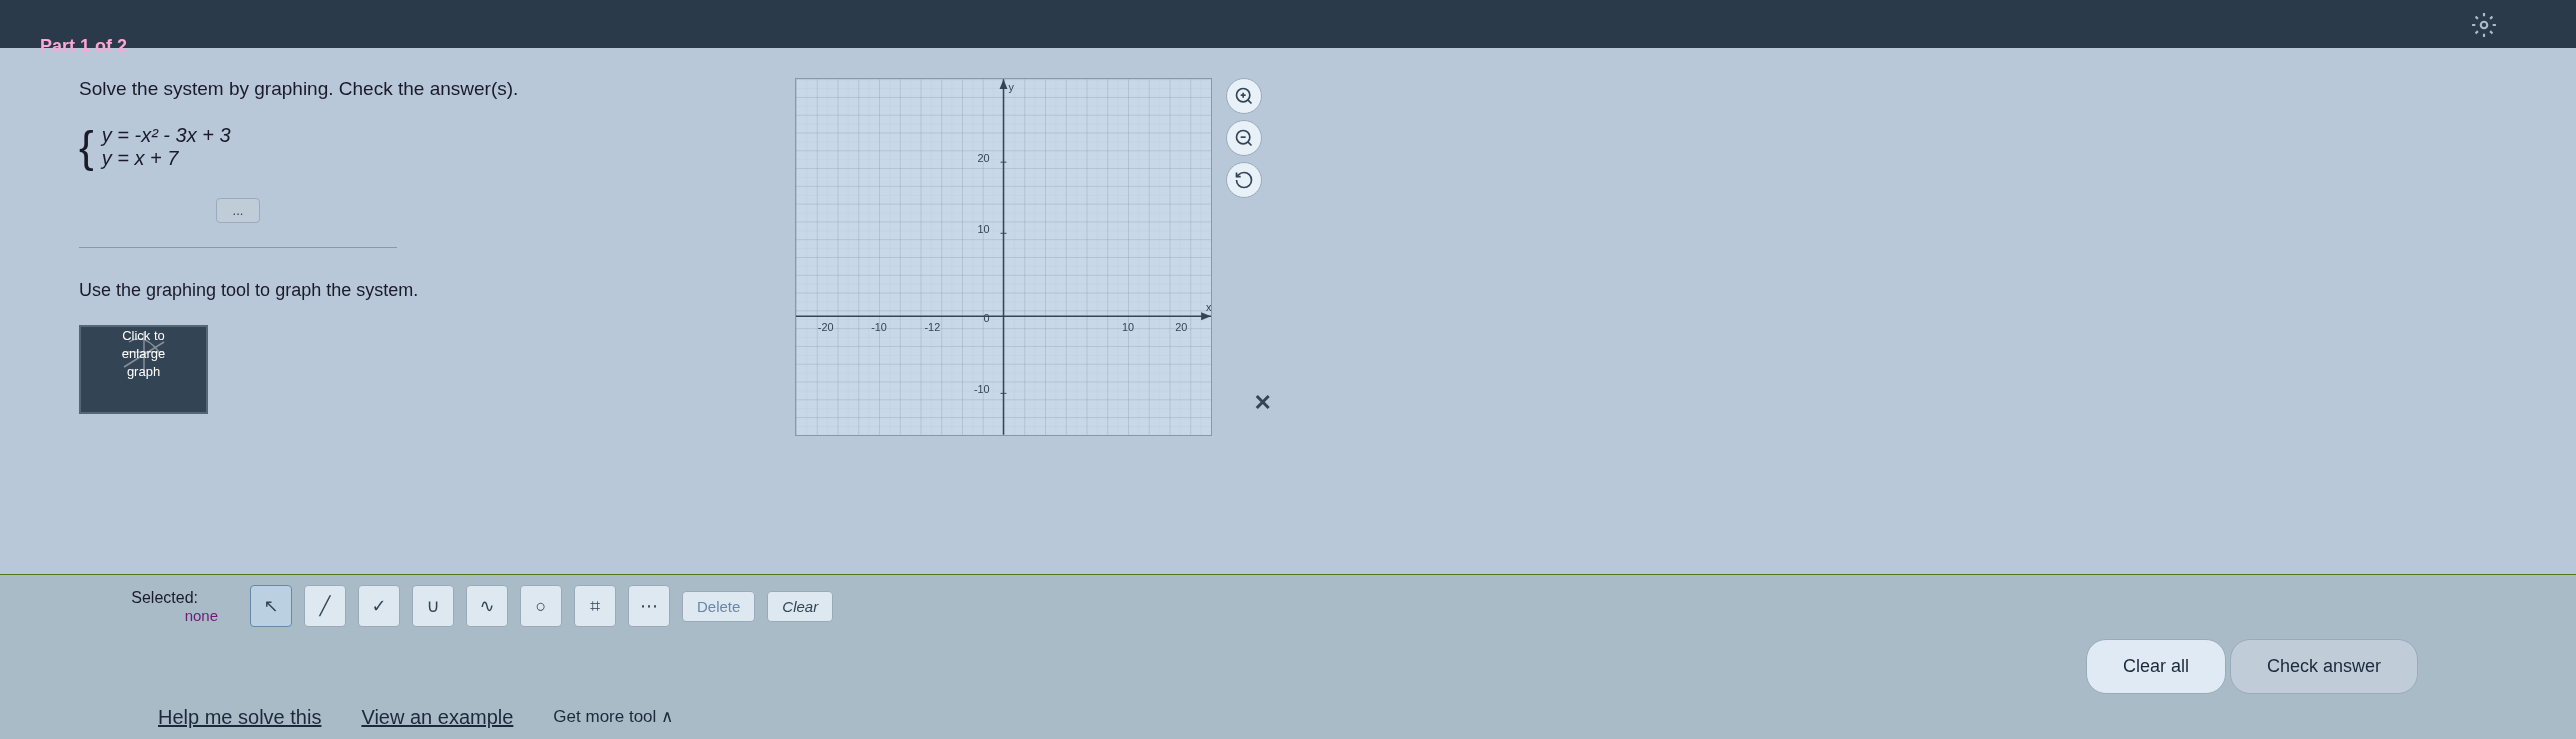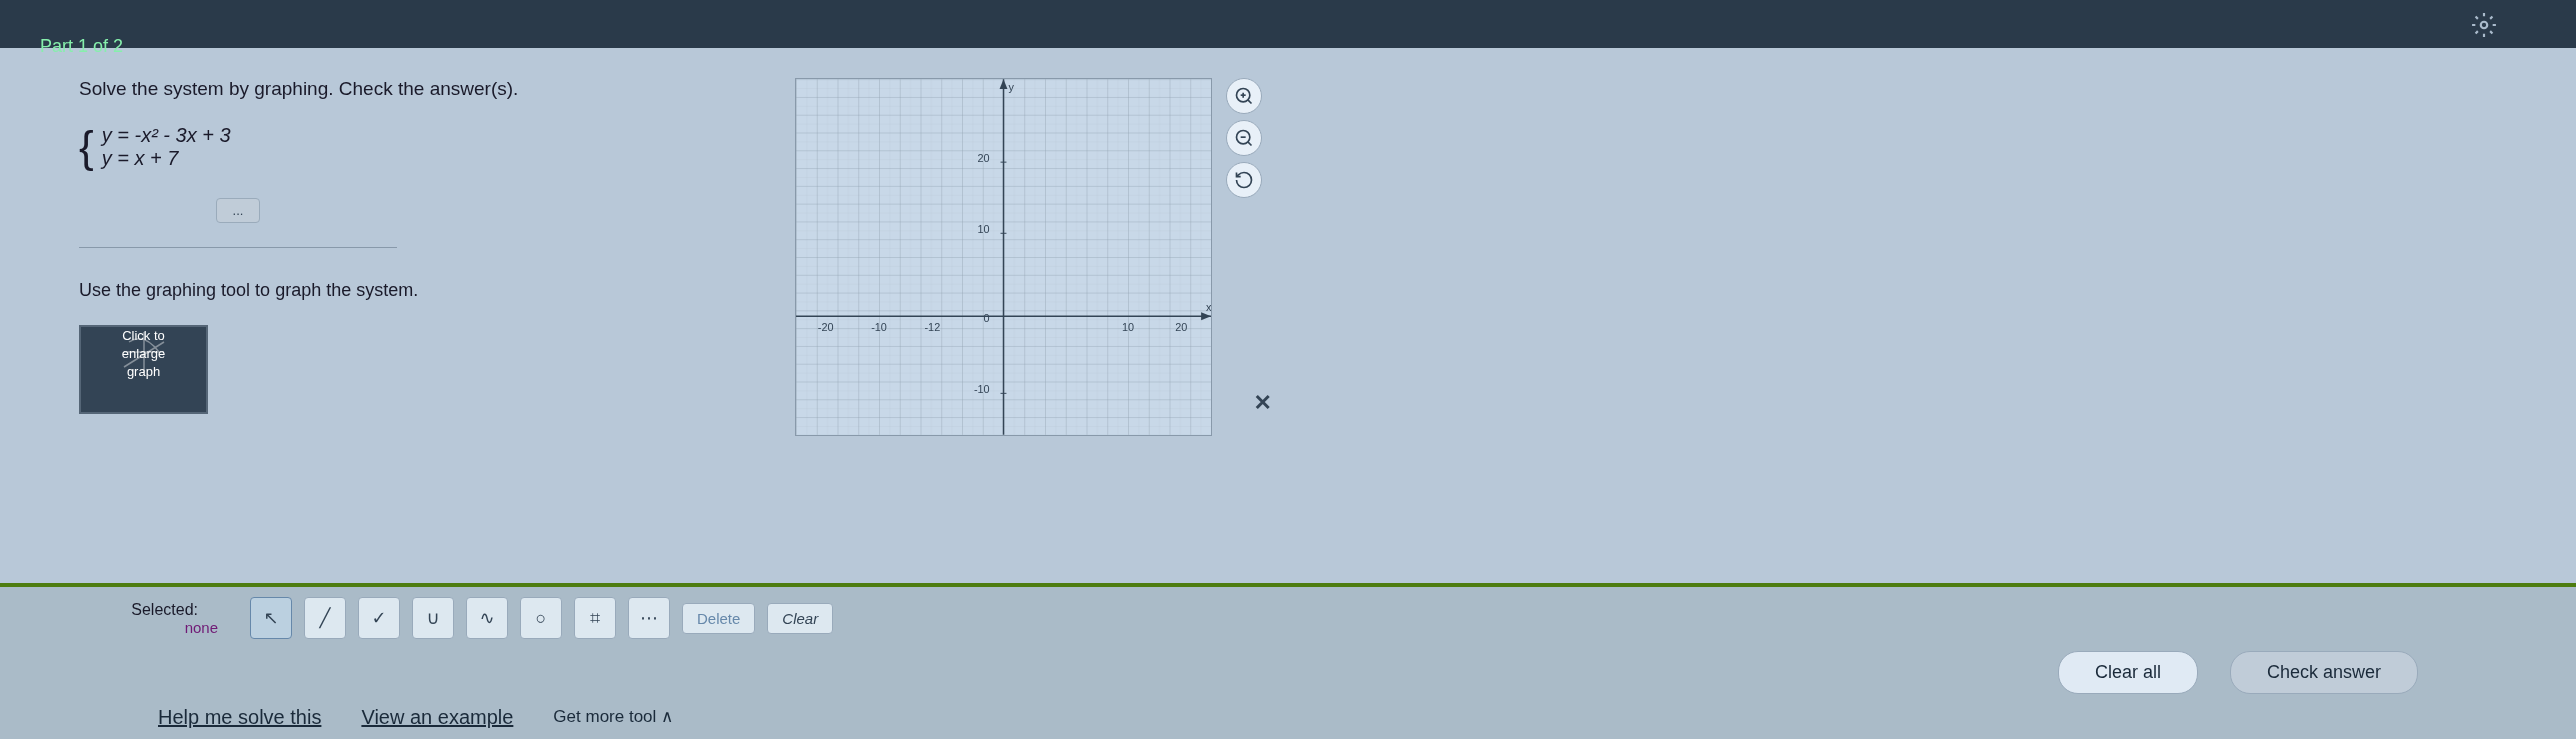--- a/index.html
+++ b/index.html
@@ -25,23 +25,23 @@
     .top-bar {
       background: #2a3a4a;
       height: 48px;
       display: flex;
       align-items: center;
       padding: 0 40px;
       position: relative;
     }
 
     .part-label {
-      color: #86efac;
+      color: #f9a8d4;
       font-size: 18px;
-      font-weight: 400;
+      font-weight: 700;
       margin-top: 44px;
     }
 
     .settings-icon-top {
       position: absolute;
       right: 79px;
       top: 12px;
       width: 26px;
       height: 26px;
       color: #aabbcc;
@@ -200,21 +200,21 @@
       position: absolute;
       top: 0;
       left: 0;
       width: 100%;
       height: 100%;
     }
 
     
     .bottom-section {
       background: #aabbc8;
-      border-top: 4px solid #4d7c0f;
+      border-top: 1px solid #4d7c0f;
       padding: 10px 79px;
       display: flex;
       flex-direction: column;
       gap: 8px;
     }
 
     .toolbar-row {
       display: flex;
       align-items: center;
       gap: 12px;
@@ -277,41 +277,41 @@
       padding: 6px 14px;
       font-size: 15px;
       color: #334455;
       cursor: pointer;
       font-style: italic;
     }
 
     .action-row {
       display: flex;
       justify-content: flex-end;
-      gap: 32px;
+      gap: 4px;
       padding-right: 79px;
       margin-top: 4px;
     }
 
     .clear-all-btn {
       background: #e0eaf4;
       border: 1px solid #99aabb;
       border-radius: 20px;
       padding: 10px 36px;
       font-size: 18px;
       color: #1a2a3a;
       cursor: pointer;
       font-weight: 400;
     }
 
     .check-answer-btn {
       background: #c0ccd8;
       border: 1px solid #99aabb;
       border-radius: 20px;
-      padding: 10px 36px;
+      padding: 16px 36px;
       font-size: 18px;
       color: #1a2a3a;
       cursor: pointer;
       font-weight: 400;
     }
 
     .footer-links {
       display: flex;
       gap: 40px;
       padding: 0 79px;

